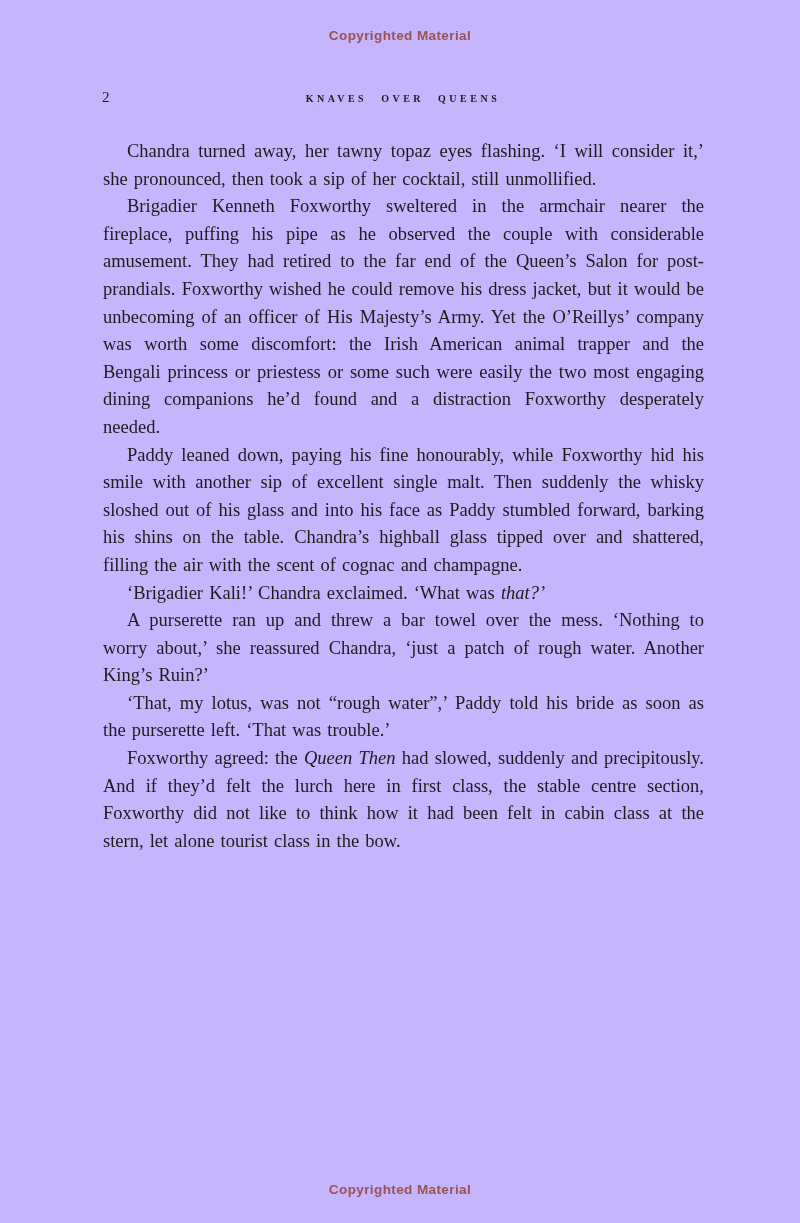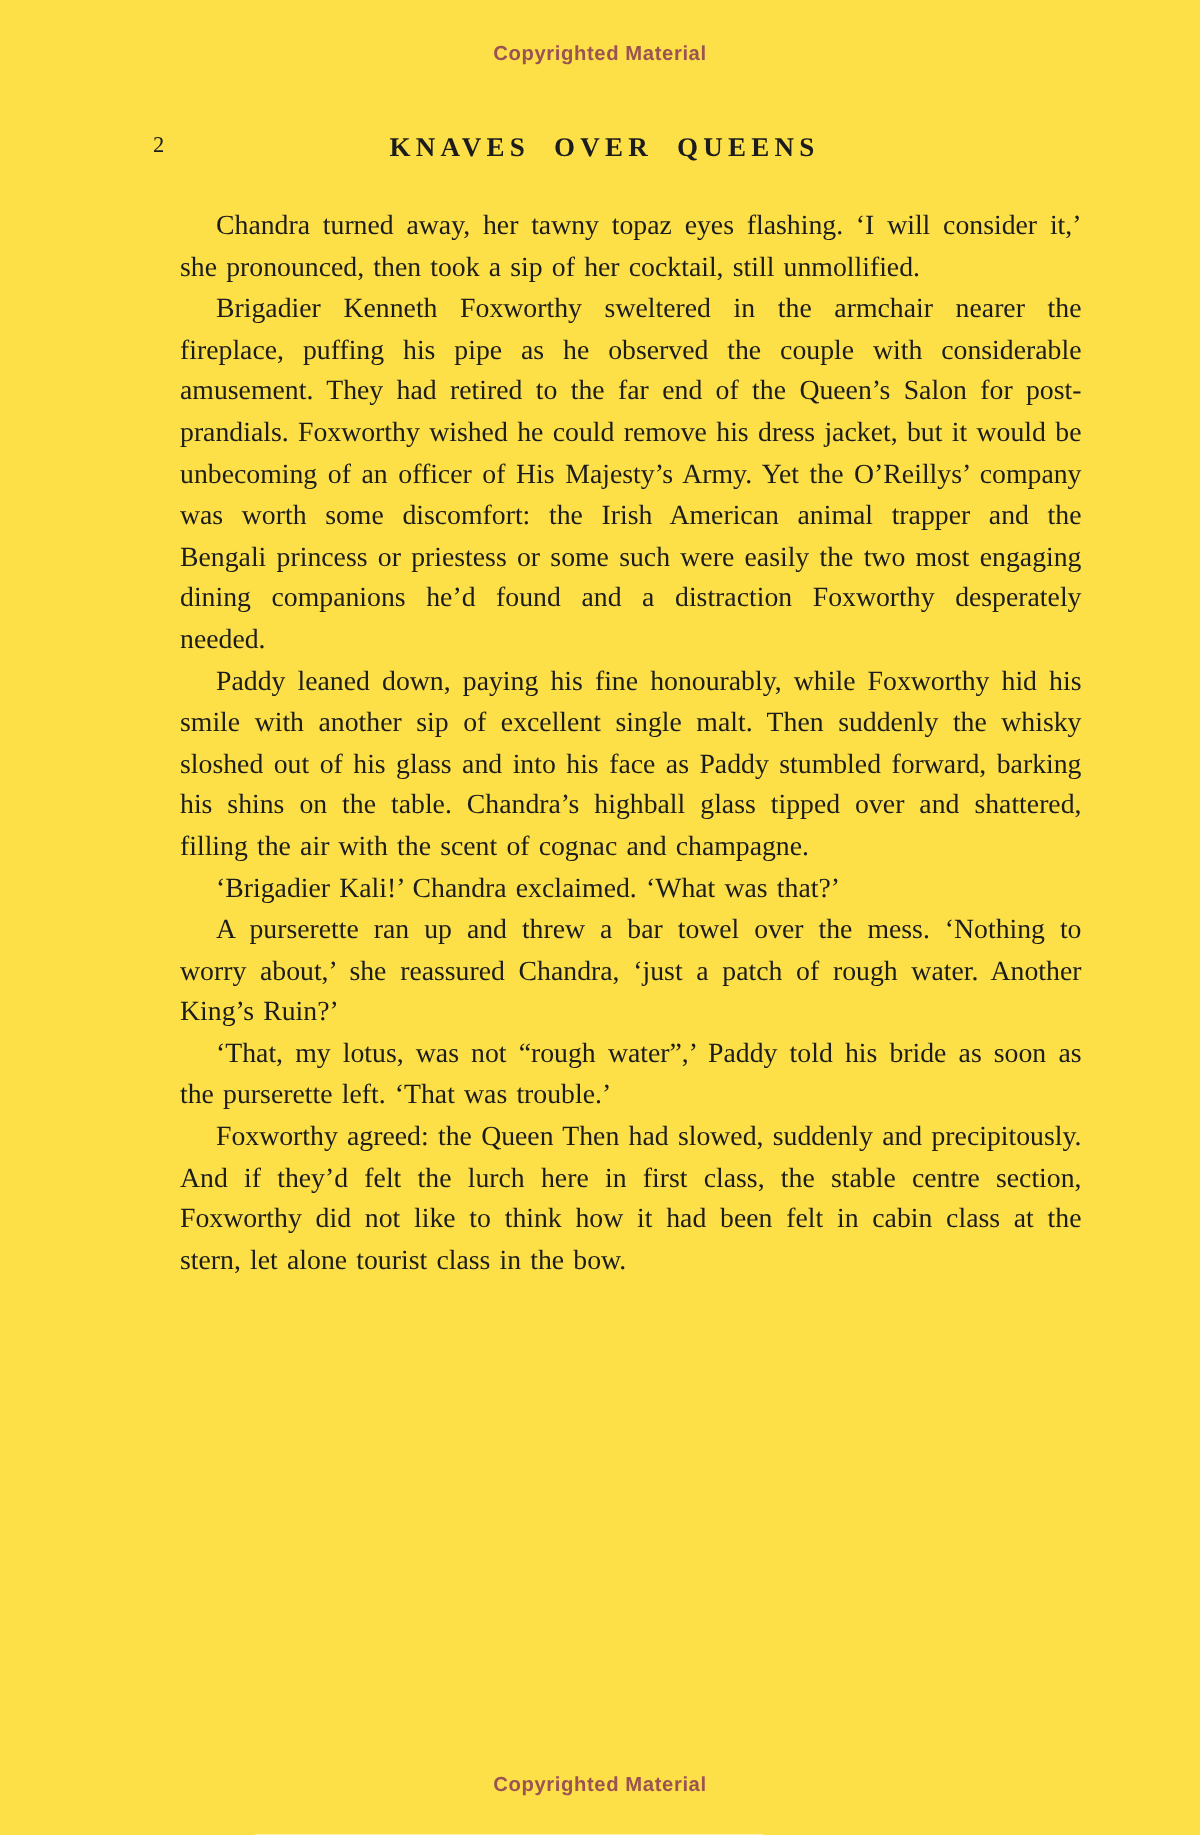--- a/index.html
+++ b/index.html
@@ -4,21 +4,21 @@
 <style>
   html, body {
     margin: 0;
     padding: 0;
     background: #ffffff;
   }
   .page {
     position: relative;
     width: 800px;
     height: 1223px;
-    background: #fde047;
+    background: #c4b5fd;
     font-family: "Liberation Serif", serif;
     color: #1c1c1c;
     overflow: hidden;
   }
   .copyright {
     position: absolute;
     left: 0;
     right: 0;
     text-align: center;
     font-family: "Liberation Sans", sans-serif;
@@ -37,44 +37,45 @@
   }
   .page-num {
     position: absolute;
     left: 0;
     top: 1px;
     font-size: 15px;
     font-weight: normal;
     letter-spacing: 0;
   }
   .running-head {
-    font-size: 18px;
+    font-size: 10px;
     font-weight: bold;
     letter-spacing: 3.5px;
     word-spacing: 8px;
   }
   .body-text {
     position: absolute;
     top: 138px;
-    left: 120px;
+    left: 103px;
     width: 601px;
   }
   .para {
     margin: 0;
     padding: 0;
     text-align: justify;
     text-indent: 24px;
     font-size: 18.5px;
     line-height: 27.6px;
     word-spacing: 1.5px;
   }
   .para.justify-last {
     text-align-last: justify;
   }
   .italic {
+    font-style: italic;
   }
 </style>
 </head>
 <body>
 
 <div class="page">
 
   <div class="copyright top" style="color: rgb(154, 82, 82);">Copyrighted Material</div>
 
   <div class="header-row">

